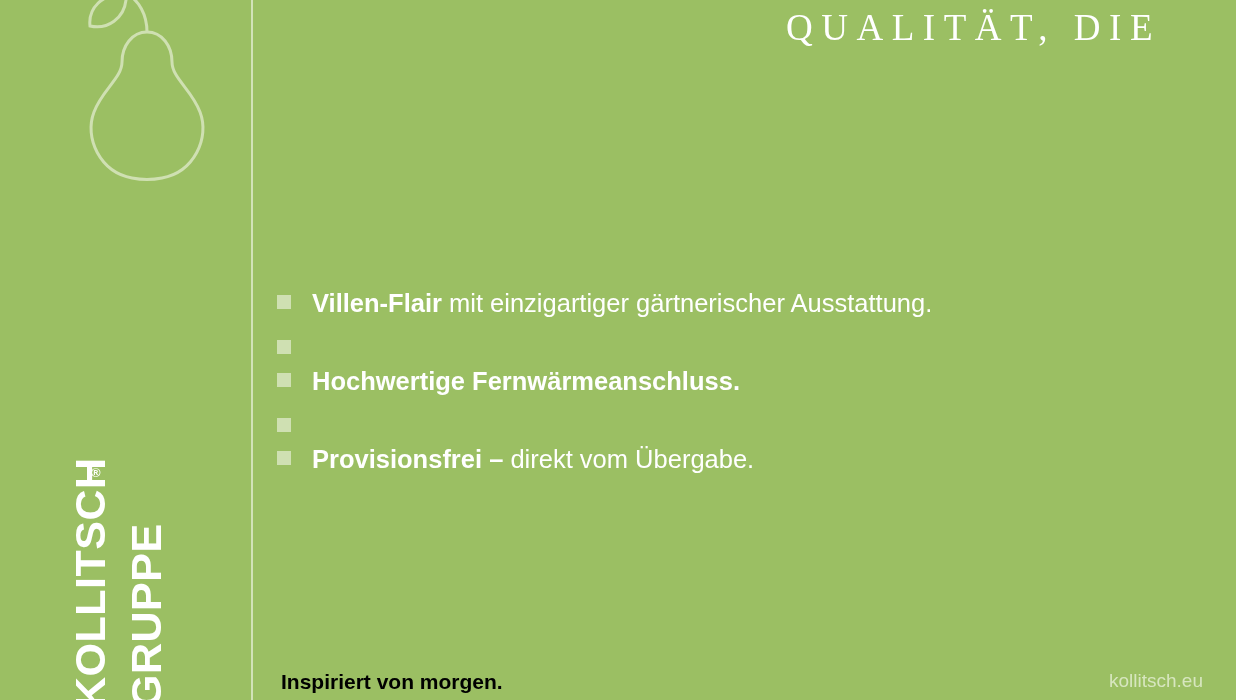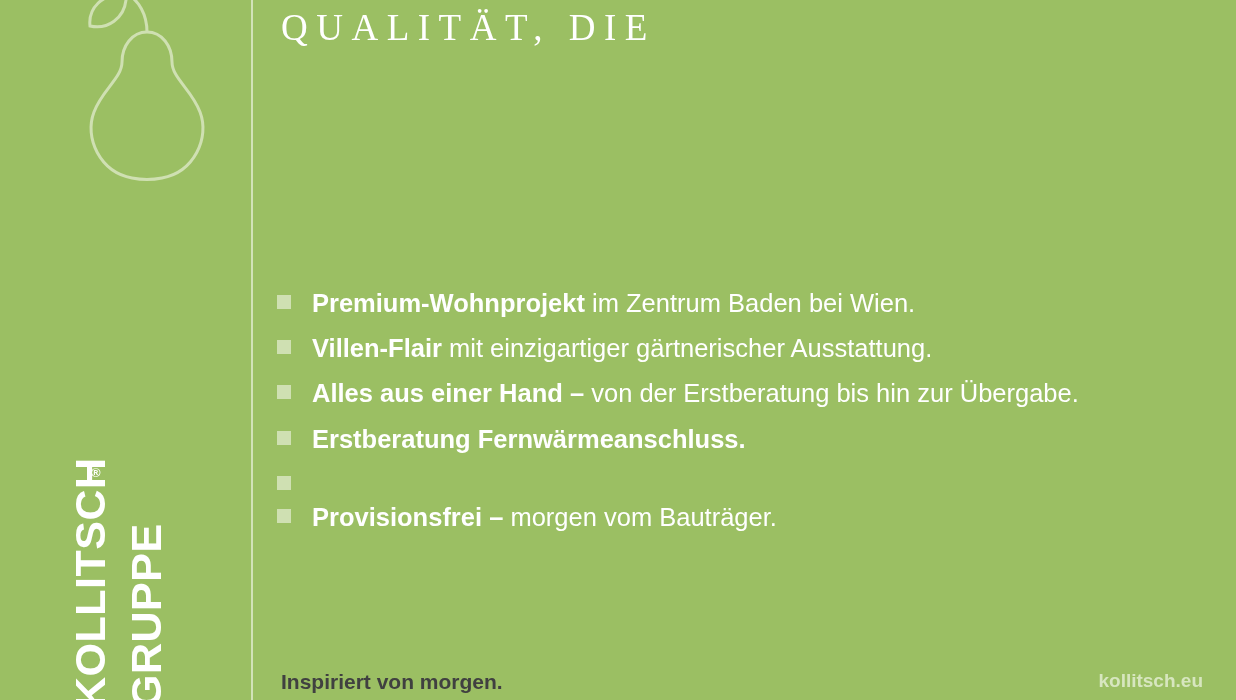--- a/index.html
+++ b/index.html
@@ -78,21 +78,21 @@
     left: 281px;
     top: 4px;
     width: 880px;
     color: #ffffff;
     font-family: "Liberation Serif", serif;
     font-size: 37px;
     letter-spacing: 8.5px;
     line-height: 1.28;
     font-weight: normal;
   }
-  .headline .line { display: block; }
+  .headline .line { display: block; text-align: right; }
 
   
   .bullets {
     position: absolute;
     left: 277px;
     top: 286px;
     width: 900px;
   }
   .bullet-row {
     display: flex;
@@ -115,31 +115,31 @@
   }
   .bullet-text b {
     font-weight: bold;
   }
 
   
   .footer-left {
     position: absolute;
     left: 281px;
     bottom: 6px;
-    color: #404040;
+    color: #000000;
     font-size: 21px;
     font-weight: bold;
   }
   .footer-right {
     position: absolute;
     right: 33px;
     bottom: 8px;
     color: #d7e6bf;
     font-size: 19px;
-    font-weight: bold;
+    font-weight: normal;
   }
 </style>
 </head>
 <body>
 
 <div class="slide">
 
   <div class="left-col">
 
     <svg class="pear" viewBox="0 0 150 210" aria-hidden="true">
@@ -158,47 +158,42 @@
   </div>
 
   <div class="divider"></div>
 
   <div class="headline">
     <span class="line">QUALITÄT, DIE</span>
   </div>
 
   <div class="bullets">
 
-    <div class="bullet-row">
-      <span class="bullet-mark"></span>
-      <span class="bullet-text"><b>Premium-Wohnprojekt</b><span> im Zentrum Baden bei Wien.</span></span>
-    </div>
 
     <div class="bullet-row">
       <span class="bullet-mark"></span>
       <span class="bullet-text"><b>Villen-Flair</b><span> mit einzigartiger gärtnerischer Ausstattung.</span></span>
     </div>
 
     <div class="bullet-row">
       <span class="bullet-mark"></span>
-      <span class="bullet-text"><b>Alles aus einer Hand –</b><span> von der Erstberatung bis hin zur Übergabe.</span></span>
     </div>
 
     <div class="bullet-row">
       <span class="bullet-mark"></span>
-      <span class="bullet-text"><b>Erstberatung Fernwärmeanschluss.</b><span></span></span>
+      <span class="bullet-text"><b>Hochwertige Fernwärmeanschluss.</b><span></span></span>
     </div>
 
     <div class="bullet-row">
       <span class="bullet-mark"></span>
     </div>
 
     <div class="bullet-row">
       <span class="bullet-mark"></span>
-      <span class="bullet-text"><b>Provisionsfrei –</b><span> morgen vom Bauträger.</span></span>
+      <span class="bullet-text"><b>Provisionsfrei –</b><span> direkt vom Übergabe.</span></span>
     </div>
 
   </div>
 
   <div class="footer-left">Inspiriert von morgen.</div>
   <div class="footer-right">kollitsch.eu</div>
 
 </div>
 
 </body></html>

